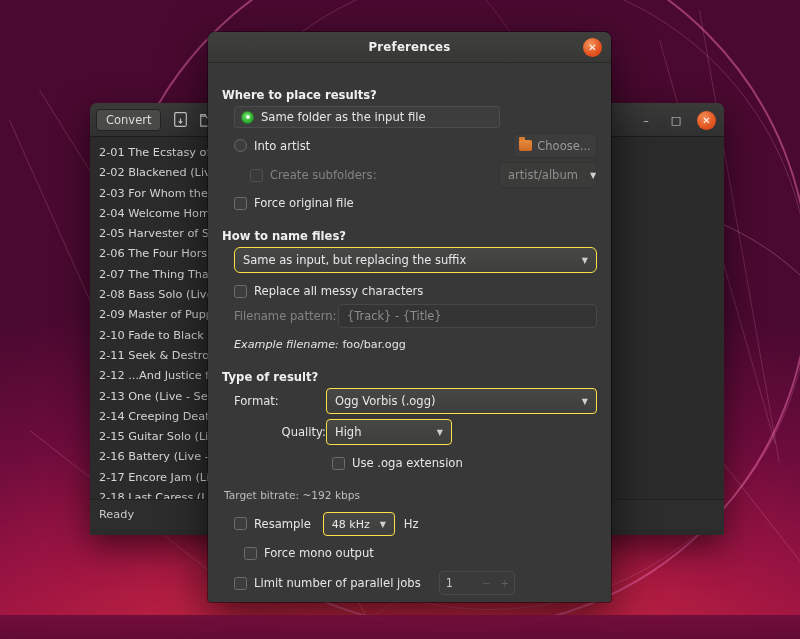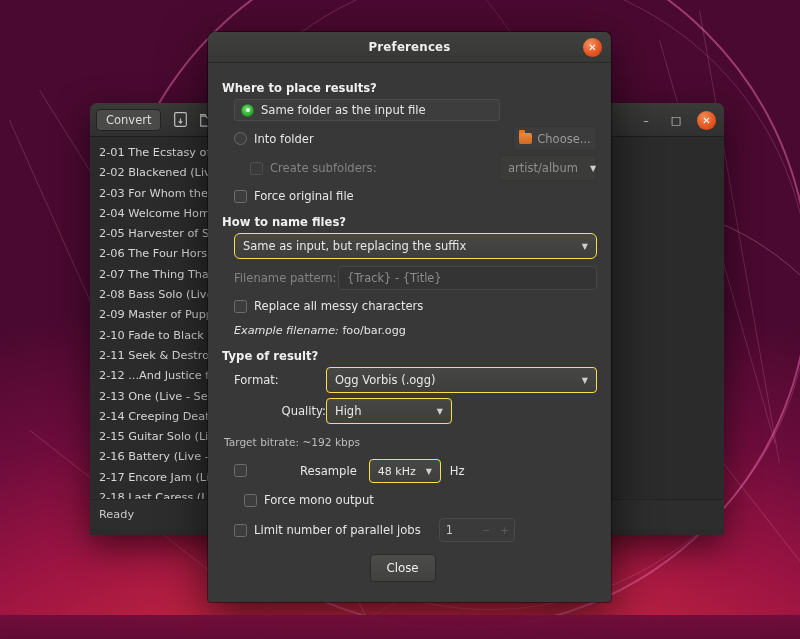--- a/index.html
+++ b/index.html
@@ -144,21 +144,21 @@
     color: #fff; font-size: 10px; font-weight: bold;
     display: flex; align-items: center; justify-content: center;
   }
   #prefs-body {
     flex: 1;
     padding: 10px 14px 0 14px;
     position: relative;
   }
   .sec-head {
     font-size: 11.6px; font-weight: bold; color: #f0f0f0;
-    margin: 8px 0 4px 0;
+    margin: 15px 0 4px 0;
   }
   .row { display: flex; align-items: center; margin-bottom: 3px; min-height: 22px; }
 
   .radio {
     width: 13px; height: 13px; border-radius: 50%;
     border: 1px solid #6a6a6a; background: #3d3d3d;
     flex: none; margin-right: 7px;
     display: flex; align-items: center; justify-content: center;
   }
   .radio.on {
@@ -356,21 +356,21 @@
       <div class="sec-head">Where to place results?</div>
 
       <div class="sel-row" style="margin-left:12px; width:266px; margin-bottom:5px;">
         <span class="radio on"></span>
         <span class="opt-label">Same folder as the input file</span>
       </div>
 
       <div class="row" style="margin-left:12px; margin-bottom:4px;">
         <div style="display:flex; align-items:center; flex:1;">
           <span class="radio"></span>
-          <span class="opt-label">Into folder</span>
+          <span class="opt-label">Into artist</span>
         </div>
         <div class="btn dim" style="width:84px;">
           <span class="folder-ico"></span>
           <span>Choose...</span>
         </div>
       </div>
 
       <div class="row" style="margin-left:28px; margin-bottom:4px;">
         <div style="display:flex; align-items:center; flex:1;">
           <span class="cbx dim"></span>
@@ -387,30 +387,30 @@
         <span class="opt-label">Force original file</span>
       </div>
 
       <div class="sec-head">How to name files?</div>
 
       <div class="combo" style="margin-left:12px; width:363px; margin-bottom:7px;border-radius:6px;">
         <span>Same as input, but replacing the suffix</span>
         <span class="caret">▼</span>
       </div>
 
+      <div class="row" style="margin-left:12px; margin-bottom:2px;">
+        <span class="cbx"></span>
+        <span class="opt-label">Replace all messy characters</span>
+      </div>
+
       <div class="row" style="margin-left:12px; margin-bottom:5px;">
         <span class="opt-label dim" style="width:104px;">Filename pattern:</span>
         <div class="entry" style="flex:1;">
           <span>{Track} - {Title}</span>
         </div>
-      </div>
-
-      <div class="row" style="margin-left:12px; margin-bottom:2px;">
-        <span class="cbx"></span>
-        <span class="opt-label">Replace all messy characters</span>
       </div>
 
       <div class="row" style="margin-left:12px; margin-bottom:8px;">
         <span class="example"><i>Example filename:</i>&nbsp;<span>foo/bar.ogg</span></span>
       </div>
 
       <div class="sec-head">Type of result?</div>
 
       <div class="row" style="margin-left:12px; margin-bottom:5px;">
         <span class="opt-label" style="width:92px;">Format:</span>
@@ -421,27 +421,31 @@
       </div>
 
       <div class="row" style="margin-left:12px; margin-bottom:7px;text-align:right;">
         <span class="opt-label" style="width:92px;">Quality:</span>
         <div class="combo" style="width:126px;">
           <span>High</span>
           <span class="caret">▼</span>
         </div>
       </div>
 
+      <div class="row" style="margin-left:110px; margin-bottom:10px;">
+        <span class="cbx"></span>
+        <span class="opt-label">Use .oga extension</span>
+      </div>
 
       <div class="row" style="margin-left:2px; margin-bottom:6px;">
         <span class="small-note">Target bitrate: ~192 kbps</span>
       </div>
 
       <div class="row" style="margin-left:12px; margin-bottom:6px;">
-        <div style="display:flex; align-items:flex-start;gap:46px;">
+        <div style="display:flex; align-items:flex-start;">
           <span class="cbx"></span>
           <span class="opt-label">Resample</span>
         </div>
         <div class="combo" style="width:72px; margin-left:12px; height:24px;">
           <span style="font-size:11px;">48 kHz</span>
           <span class="caret" style="padding-left:6px;">▼</span>
         </div>
         <span class="opt-label" style="margin-left:9px;">Hz</span>
       </div>
 

